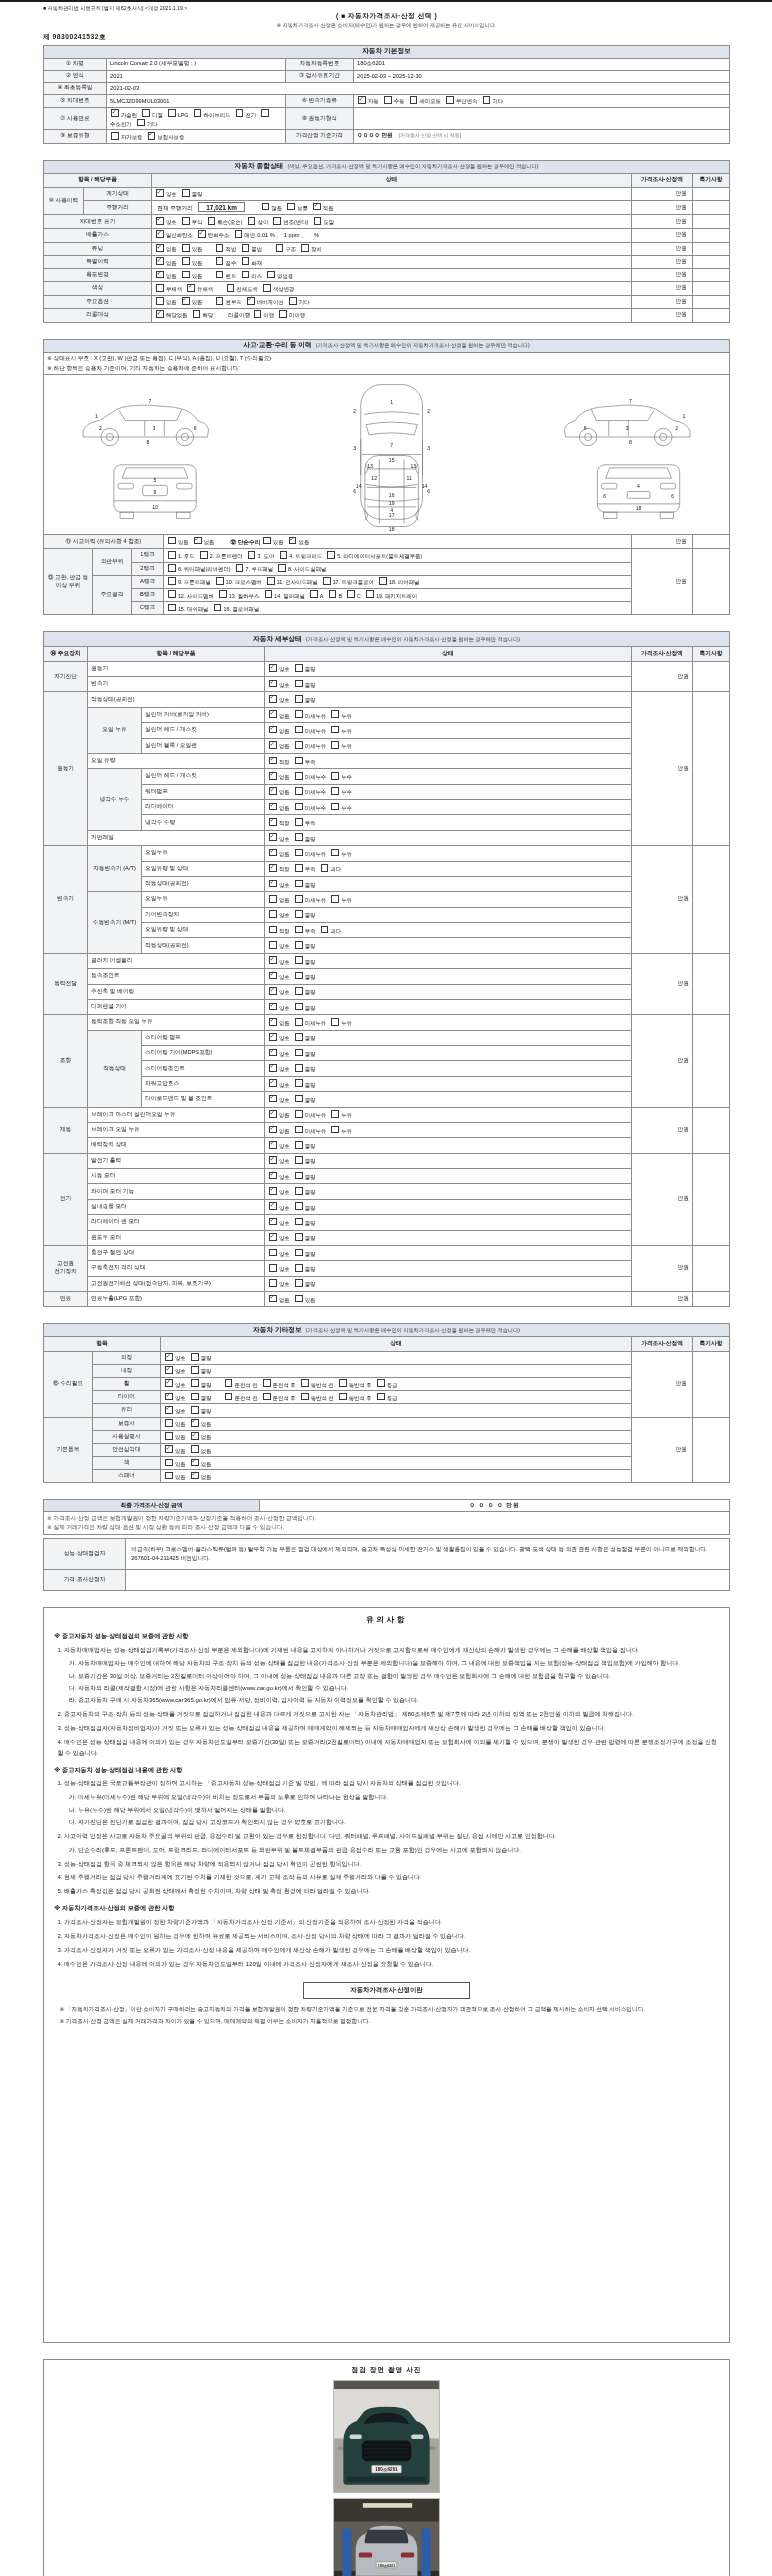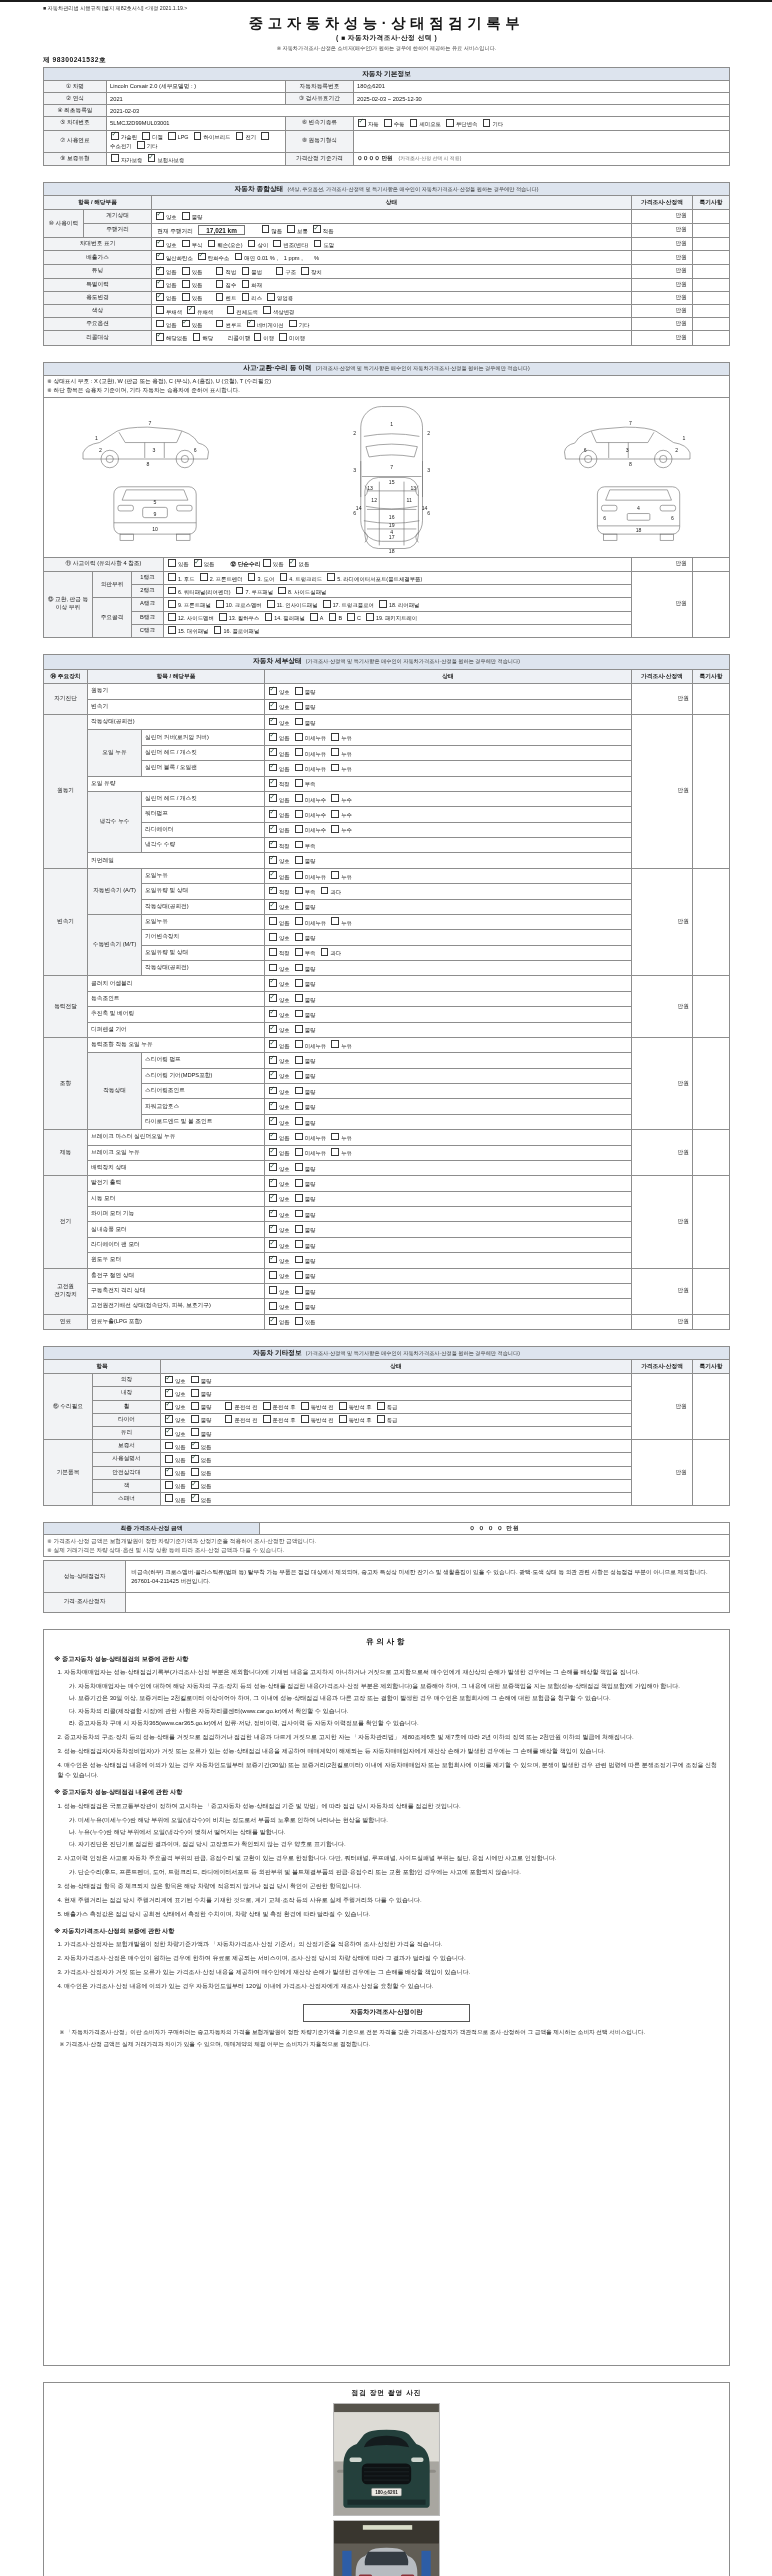--- a/index.html
+++ b/index.html
@@ -55,21 +55,20 @@
   .sign-foot{text-align:center;font-size:5.2px;color:#333;margin-top:3.1px}
 </style>
 </head>
 <body>
 
 <div class="topline"></div>
 <div class="page">
 
   <header>
     <div class="law-note">■ 자동차관리법 시행규칙 [별지 제82호서식] &lt;개정 2021.1.19.&gt;</div>
-    <div class="title">중고자동차성능·상태점검기록부</div>
     <div class="subtitle">( ■ 자동차가격조사·산정 선택 )</div>
     <div class="sub-note">※ 자동차가격조사·산정은 소비자(매수인)가 원하는 경우에 한하여 제공하는 유료 서비스입니다.</div>
     <div class="doc-no">제 98300241532호</div>
   </header>
 
   <section>
     <table class="frm">
       <colgroup>
           <col style="width:63px">
           <col style="width:179px">

